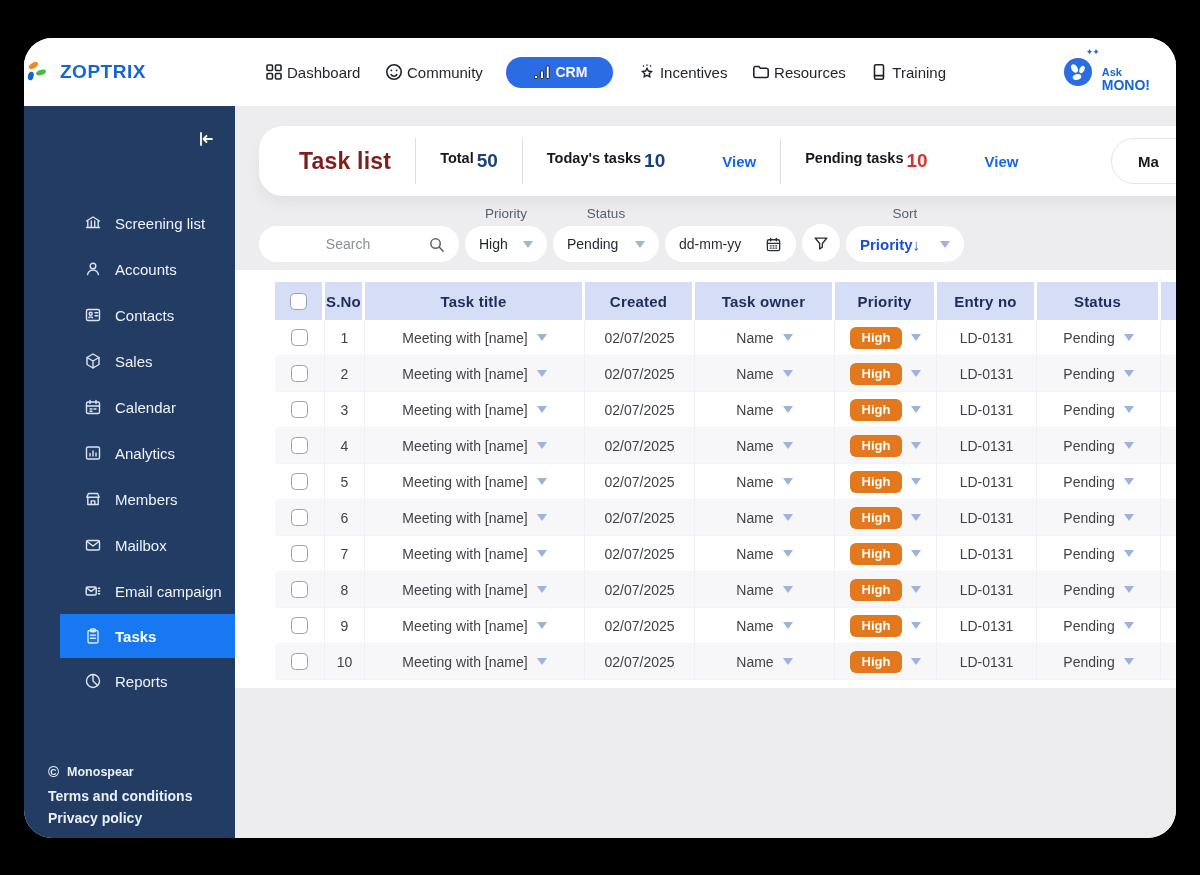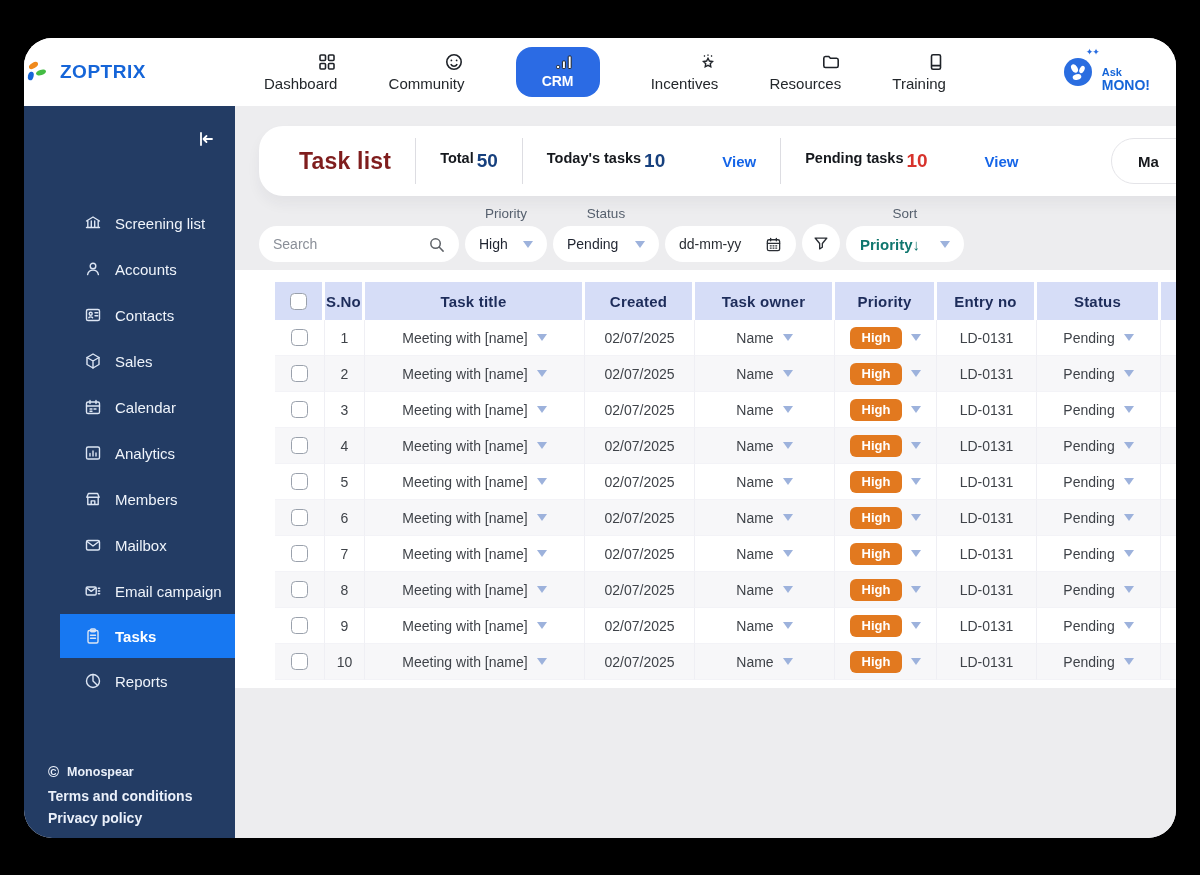--- a/index.html
+++ b/index.html
@@ -7,21 +7,21 @@
 
   .card { position:absolute; left:24px; top:38px; width:1152px; height:800px;
           background:#fff; border-radius:28px; overflow:hidden; }
 
   
   .topnav { height:68px; background:#fff; display:flex; align-items:center; position:relative; }
   .logo { display:flex; align-items:center; gap:10px; width:210px; flex:none; }
   .logo-name { font-size:19px; font-weight:800; color:#1565D8; letter-spacing:.5px; }
   .nav-items { position:absolute; left:240px; right:230px; top:0; bottom:0;
                display:flex; align-items:center; justify-content:space-between; }
-  .nav-item { display:flex; flex-direction:column; align-items:flex-end; gap:3px; color:#23272b;
+  .nav-item { display:flex; flex-direction:row; align-items:center; gap:3px; color:#23272b;
               font-size:15px; cursor:pointer; }
   .nav-item svg { stroke:#1f2329; }
   .nav-item.active { background:var(--accent-blue,#2B6BE4); color:#fff; border-radius:16px;
                      padding:7px 26px 8px; font-weight:700; font-size:14px; }
   .ask { margin-left:auto; display:flex; align-items:center; gap:8px; padding-right:26px; cursor:pointer; position:relative; }
   .ask-txt { color:#1565D8; font-weight:800; line-height:1.05;margin-top:16px; }
   .ask-l1 { font-size:11px; } .ask-l2 { font-size:14px; }
   .sparkles { position:absolute; left:24px; top:-4px; color:#2A6DE0; font-size:9px; letter-spacing:-1px; }
 
   
@@ -60,28 +60,28 @@
             display:flex; align-items:center; padding-left:26px; cursor:pointer; }
 
   
   .filter-row { margin:10px 24px 0 24px; display:flex; align-items:flex-end; gap:6px; }
   .fgroup { display:flex; flex-direction:column; align-items:center; gap:5px; }
   .flabel { font-size:13.5px; color:#56606e; align-self:center; }
   .pill { height:36px; background:#fff; border-radius:18px; display:flex; align-items:center;
           padding:0 14px; font-size:14px; color:#1f2430; cursor:pointer; }
   .search-pill { width:200px; justify-content:space-between; cursor:text; }
   .search-pill input { border:none; outline:none; font-size:14px; width:150px; color:#1f2430;
-                       font-family:"Liberation Sans", sans-serif; background:transparent; }
+                       font-family:"Liberation Sans", sans-serif; background:transparent;text-align:center; }
   .search-pill input::placeholder { color:#8a8f98; }
   .pill-priority { width:82px; justify-content:space-between; }
   .pill-status { width:106px; justify-content:space-between; }
   .pill-date { width:131px; justify-content:space-between; color:#2a2e34; }
   .funnel-pill { width:38px; height:38px; border-radius:50%; background:#fff; display:flex;
                  align-items:center; justify-content:center; cursor:pointer; }
-  .pill-sort { width:118px; justify-content:space-between; font-weight:700; font-size:15px; color:#0f766e; }
+  .pill-sort { width:118px; justify-content:space-between; font-weight:700; font-size:15px; color:#1d4ed8; }
   .caret { width:0; height:0; border-left:5px solid transparent; border-right:5px solid transparent;
            border-top:7px solid #9DB2DC; display:inline-block; flex:none; }
 
   
   .table-card { margin-top:8px; background:#fff; padding:12px 0 8px 40px; overflow:hidden; }
   table { border-collapse:separate; border-spacing:0; table-layout:fixed; width:946px; }
   th { height:38px; background:var(--table-header-bg,#D6DDF7); font-size:15px; font-weight:700;
        color:#1D2C5A; text-align:center; border-right:3px solid #fff; letter-spacing:.2px; }
   th.th-partial { border-right:none; }
   td { height:36px; font-size:14px; color:#3F4349; text-align:center;

